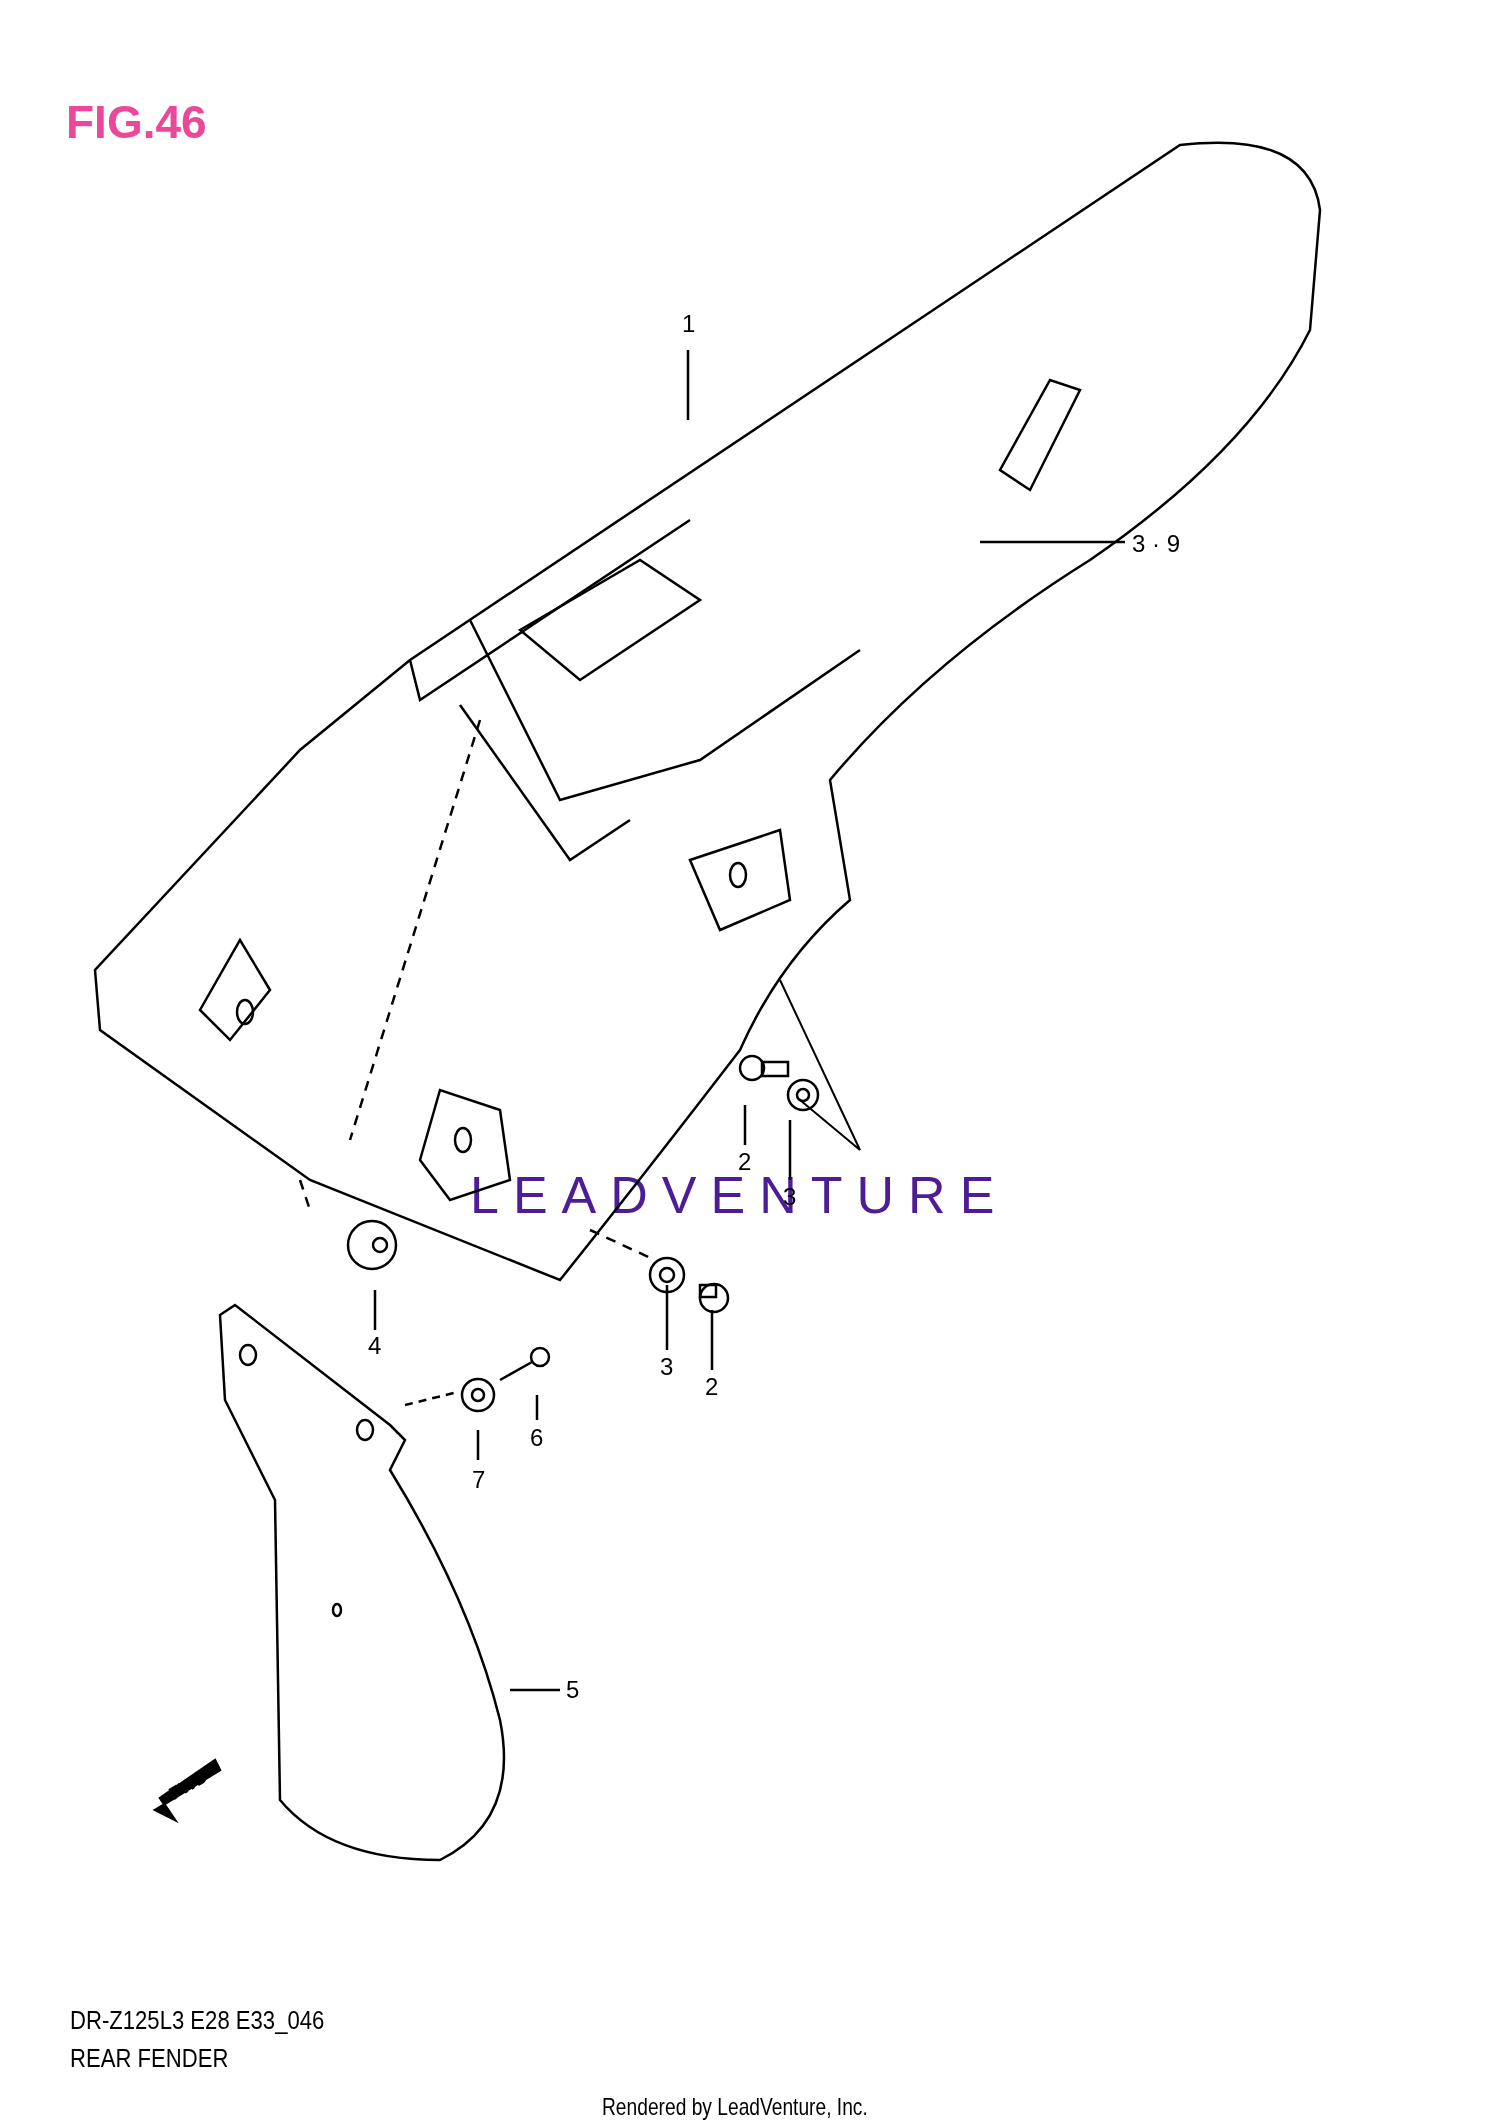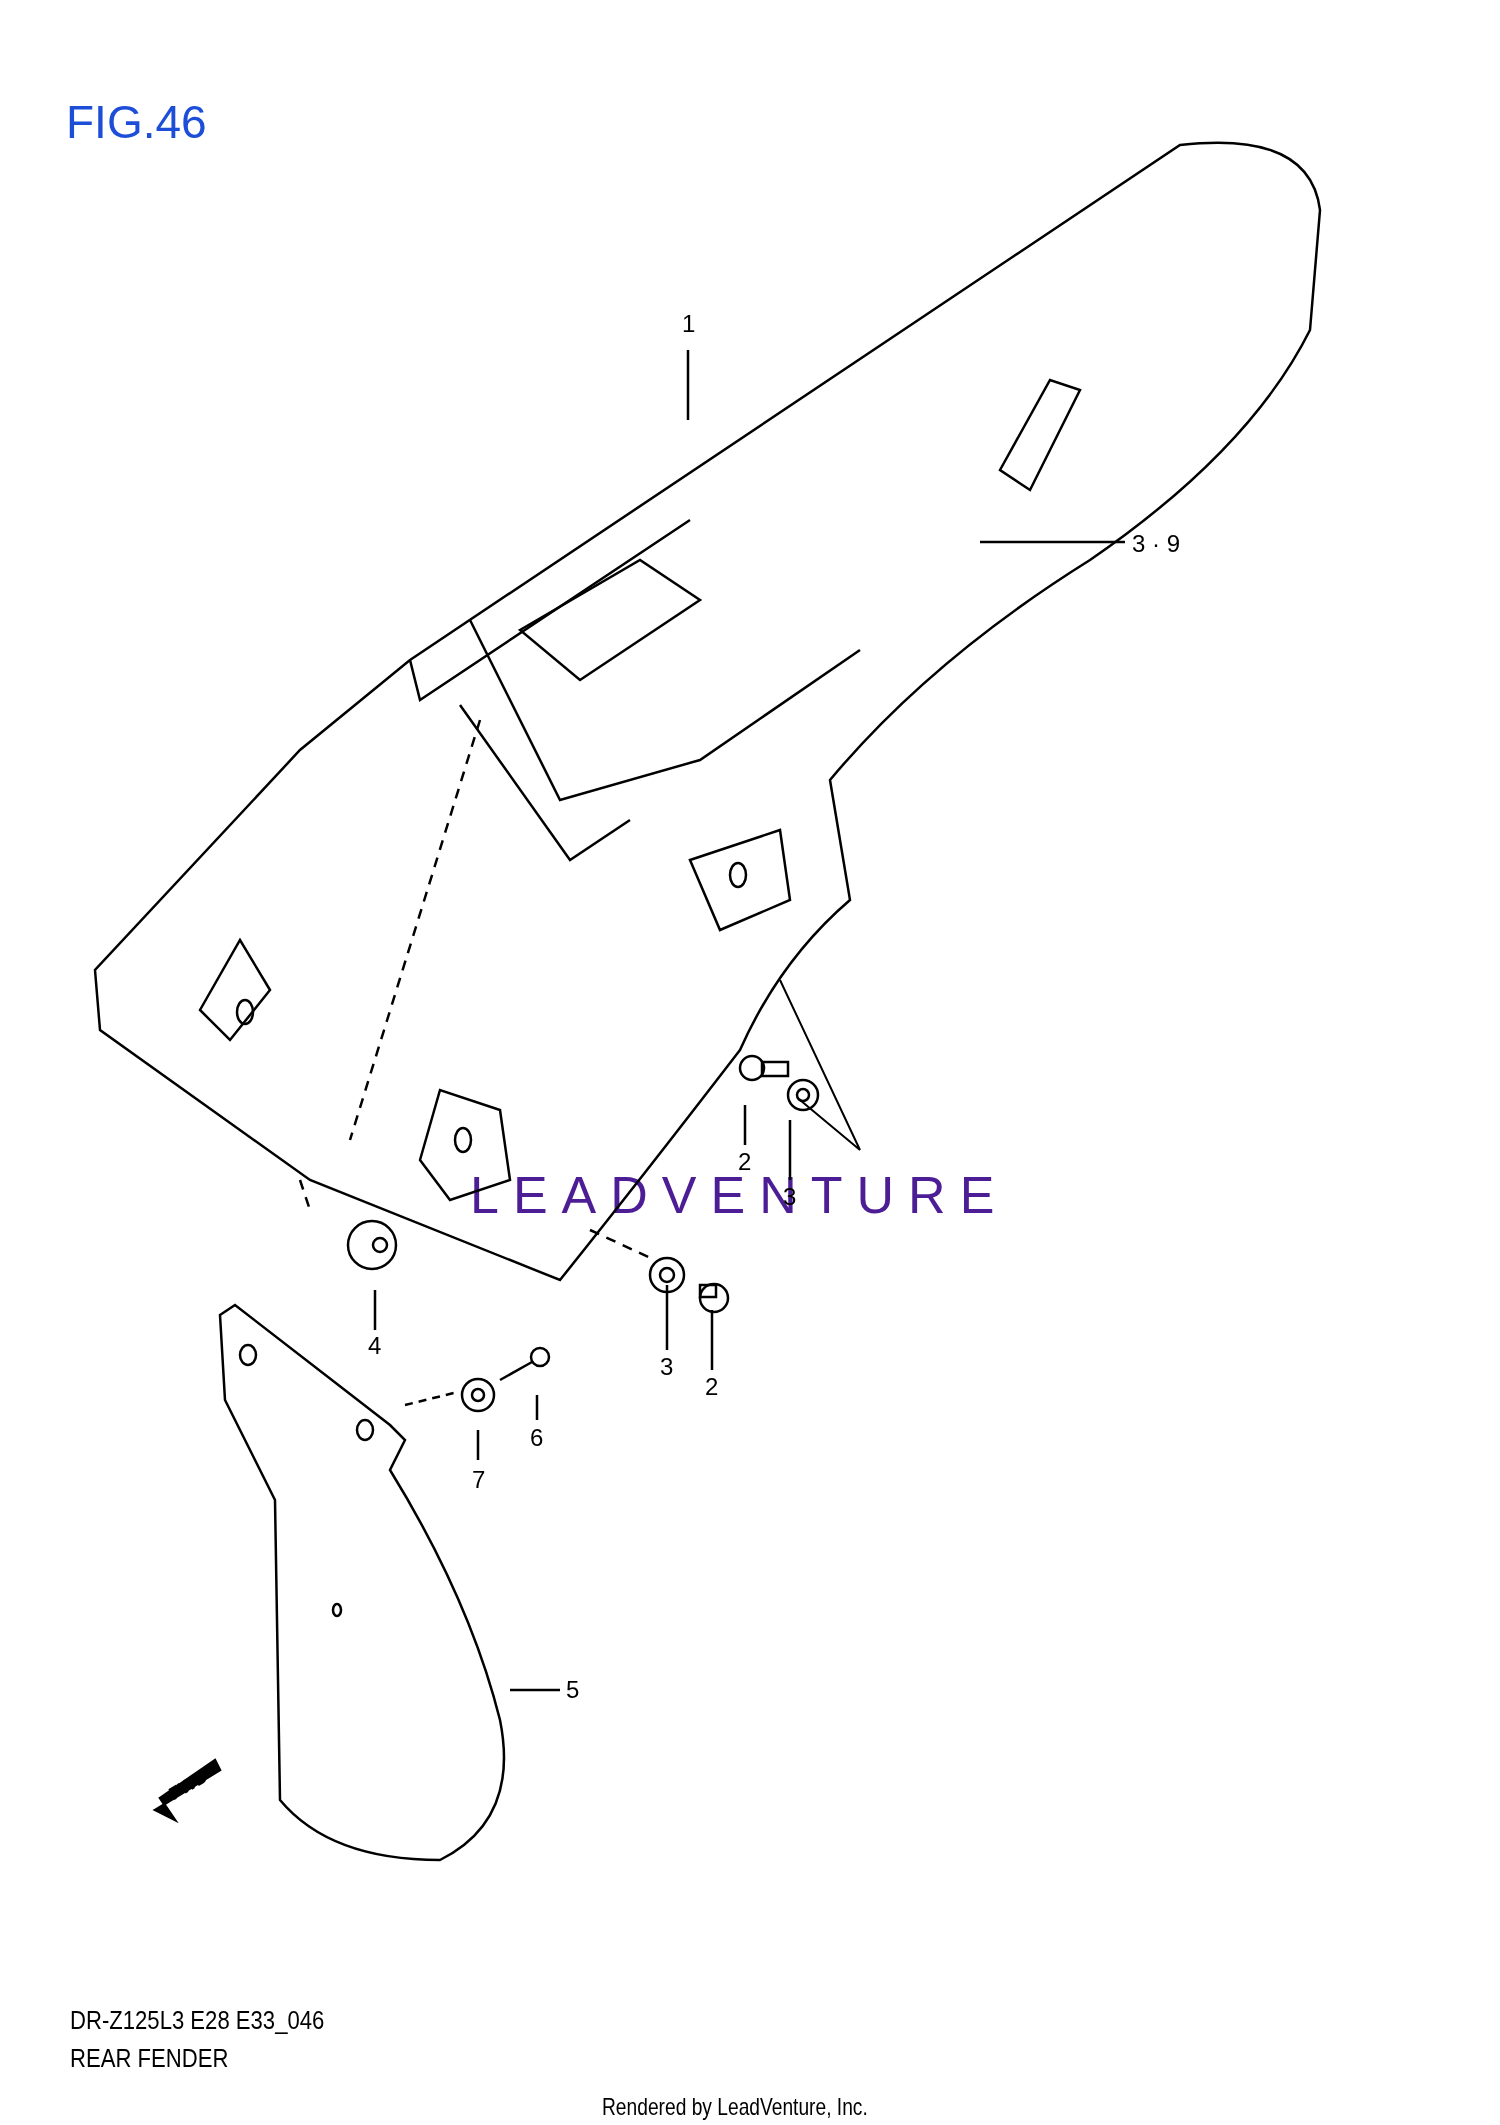--- a/index.html
+++ b/index.html
@@ -1,18 +1,18 @@
 <!DOCTYPE html>
 <html><head>
 <meta charset="utf-8">
 <style>
 html,body{margin:0;padding:0;background:#fff;}
 body{width:1500px;height:2125px;position:relative;overflow:hidden;font-family:"Liberation Sans",sans-serif;}
 svg{position:absolute;left:0;top:0;}
-.title{position:absolute;left:66px;top:95px;font-size:46px;font-weight:normal;color:#1d4ed8;}
+.title{position:absolute;left:66px;top:95px;font-size:46px;font-weight:bold;color:#ec4899;}
 .lbl{position:absolute;font-size:24px;color:#000;}
 .foot{position:absolute;font-size:26px;color:#000;transform:scaleX(0.85);transform-origin:left;}
 .render{position:absolute;left:602px;top:2093px;font-size:24px;color:#000;transform:scaleX(0.8);transform-origin:left;}
 .wm{position:absolute;left:470px;top:1165px;font-size:52px;font-weight:normal;letter-spacing:14px;color:#4c1d95;}
 </style>
 </head>
 <body>
 
 <div class="wm">LEADVENTURE</div>
 

